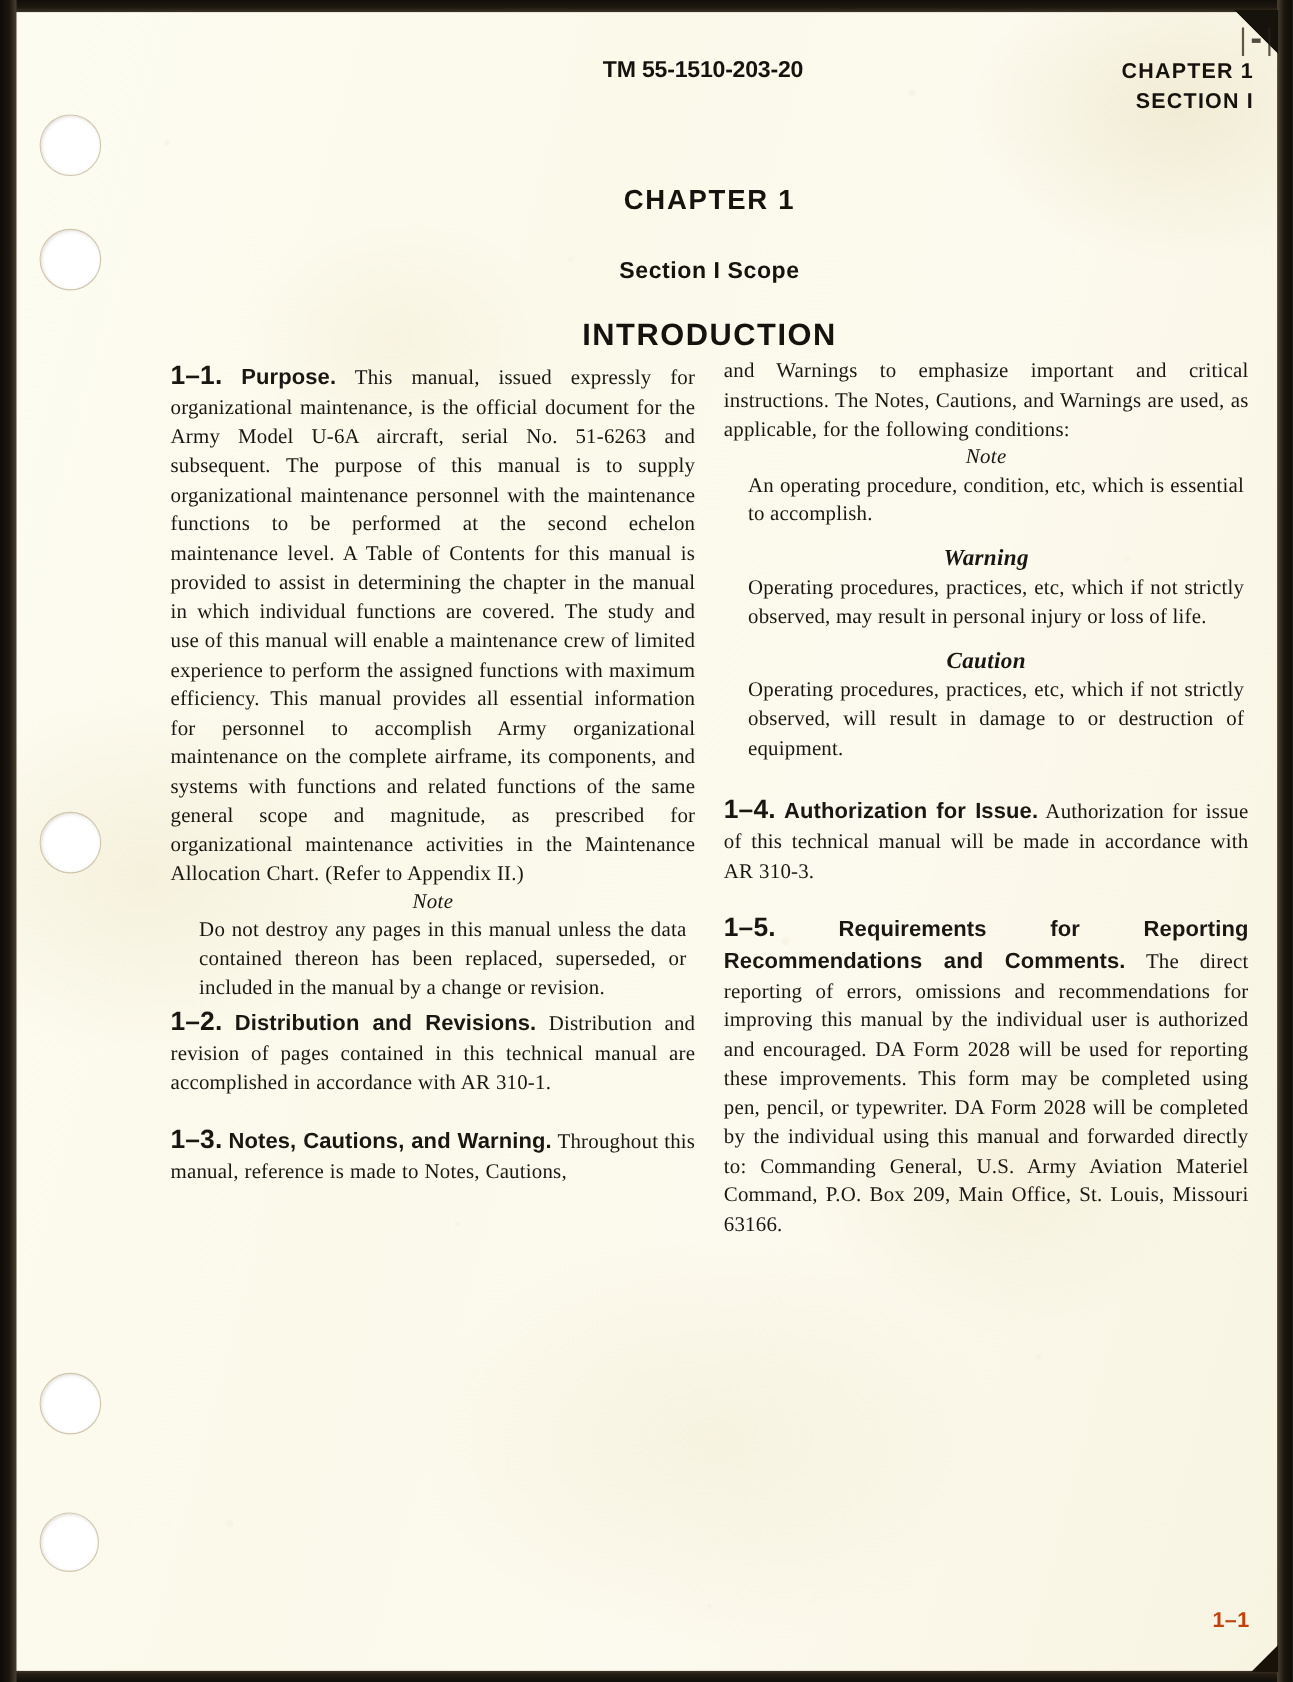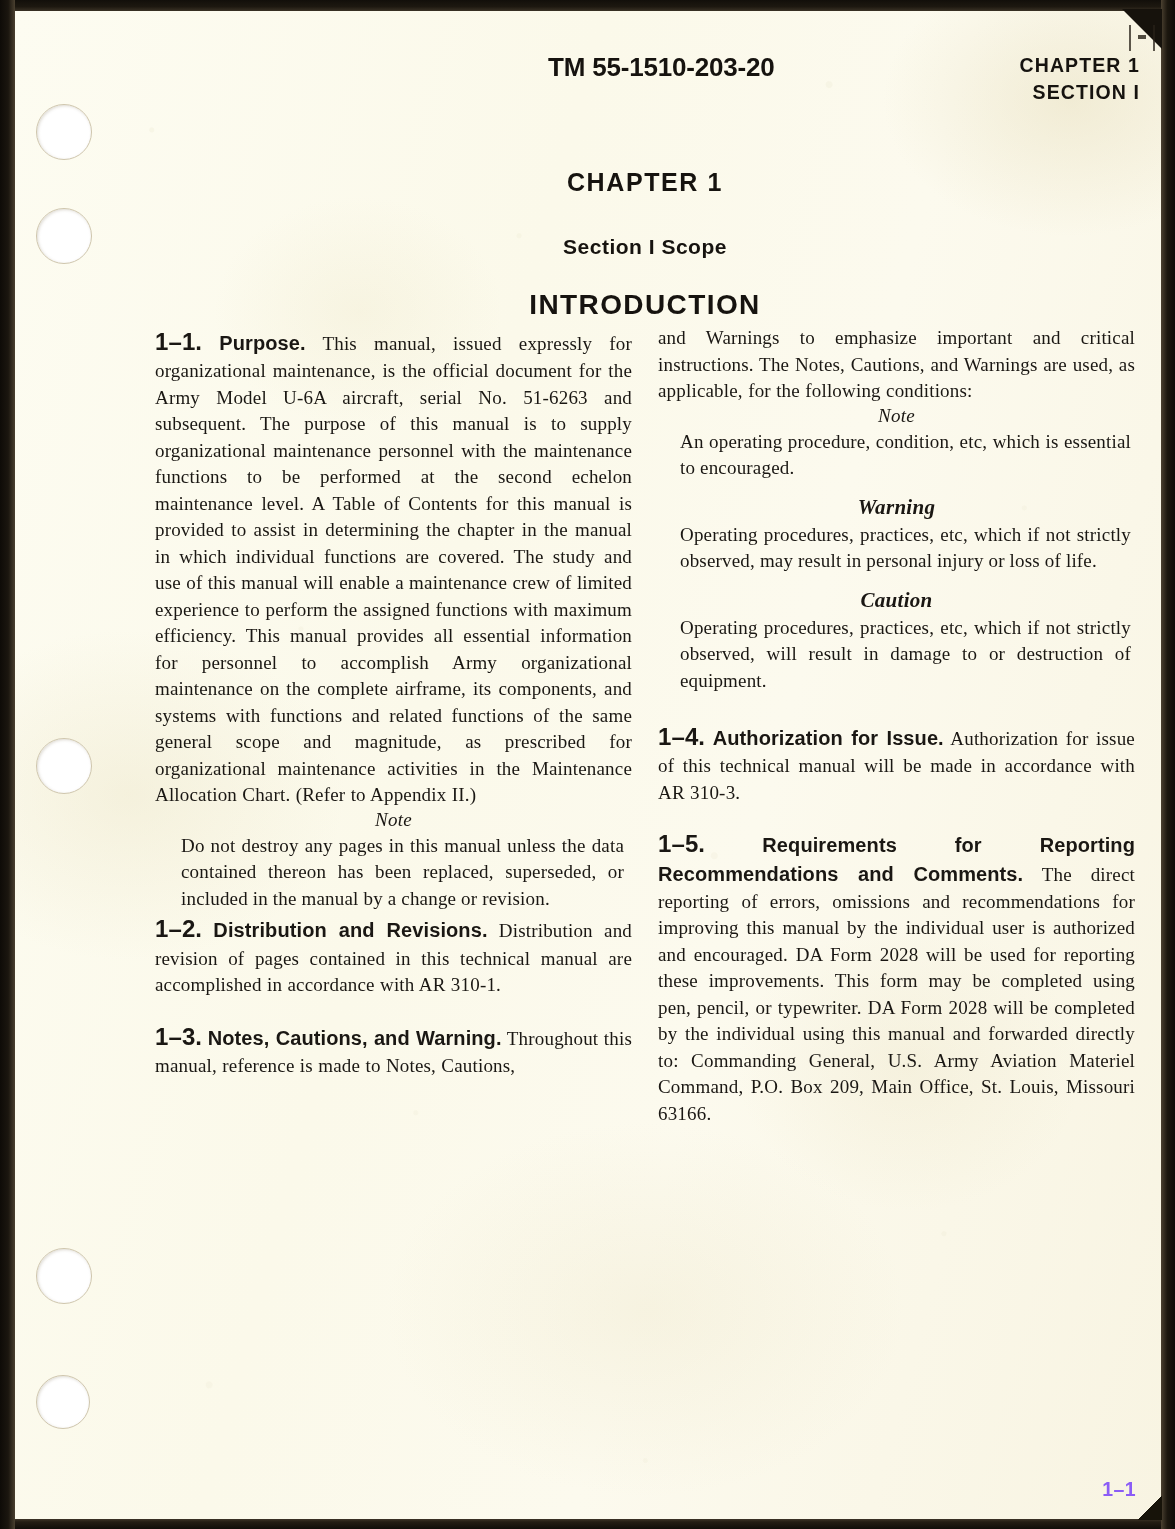--- a/index.html
+++ b/index.html
@@ -93,21 +93,21 @@
 
   #running-head {
     position: absolute;
     left: 150px; top: 52px; width: 990px;
     display: flex;
     justify-content: space-between;
     align-items: flex-start;
     font-family: "Liberation Sans", "DejaVu Sans", sans-serif;
   }
   #doc-number {
-    font-size: 26px;
+    font-size: 21px;
     font-weight: 700;
     letter-spacing: -0.2px;
     color: #16130f;
     margin-left: 398px;
   }
   #chapter-section {
     text-align: right;
     font-size: 19.5px;
     font-weight: 700;
     line-height: 1.38;
@@ -194,26 +194,26 @@
     letter-spacing: 0.18px;
     color: #1a1713;
   }
   .adm-body.narrow { padding: 0 4px 0 22px; }
 
   .spacer-lg { height: 26px; }
 
   #folio {
     position: absolute;
     right: 39px;
-    bottom: 28px;
+    bottom: 44px;
     font-family: "Liberation Sans", "DejaVu Sans", sans-serif;
     font-size: 19.5px;
     font-weight: 700;
     letter-spacing: 0.4px;
-    color: #8b5cf6;
+    color: #c2410c;
   }
 
   
   #scan-tick {
     position: absolute;
     right: 20px; bottom: 1478px;
     width: 22px; height: 26px;
     border-left: 2px solid rgba(40,34,24,0.75);
     border-right: 2px solid rgba(40,34,24,0.75);
     pointer-events: none;
@@ -294,21 +294,21 @@
         </p>
 
       </div>
 
       <div class="column">
 
         <p class="body">and Warnings to emphasize important and critical instructions. The Notes, Cautions, and Warnings are used, as applicable, for the following conditions:</p>
 
         <div class="admonition">
           <div class="adm-heading">Note</div>
-          <p class="adm-body narrow">An operating procedure, condition, etc, which is essential to encouraged.</p>
+          <p class="adm-body narrow">An operating procedure, condition, etc, which is essential to accomplish.</p>
         </div>
 
         <div class="admonition tight">
           <div class="adm-heading strong">Warning</div>
           <p class="adm-body narrow">Operating procedures, practices, etc, which if not strictly observed, may result in personal injury or loss of life.</p>
         </div>
 
         <div class="admonition tight">
           <div class="adm-heading strong">Caution</div>
           <p class="adm-body narrow">Operating procedures, practices, etc, which if not strictly observed, will result in damage to or destruction of equipment.</p>

